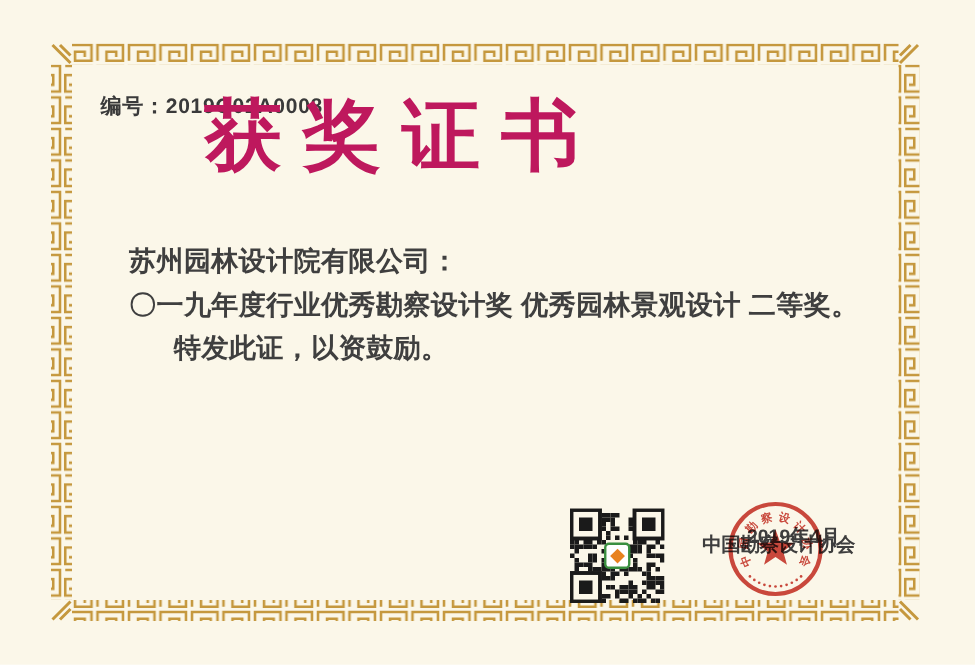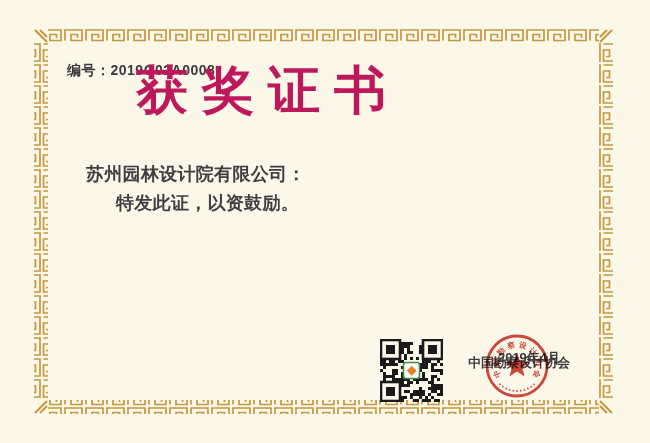--- a/index.html
+++ b/index.html
@@ -65,20 +65,21 @@
 </svg>
 
 <div class="serial">
   <span>编号：</span><span>2019G02A0008</span>
 </div>
 
 <div class="title">获奖证书</div>
 
 <div class="body-text">
   <div class="body-line">苏州园林设计院有限公司：</div>
+  <div class="body-line">〇一九年度行业优秀勘察设计奖 优秀园林景观设计 二等奖。</div>
   <div class="body-line indent">特发此证，以资鼓励。</div>
 </div>
 
 <div class="qr" id="qr"><svg width="63" height="63">
       <rect x="21" y="3" width="3" height="3" fill="#1a1a1a"></rect>
       <rect x="24" y="3" width="3" height="3" fill="#1a1a1a"></rect>
       <rect x="27" y="3" width="3" height="3" fill="#1a1a1a"></rect>
       <rect x="30" y="3" width="3" height="3" fill="#1a1a1a"></rect>
       <rect x="21" y="6" width="3" height="3" fill="#1a1a1a"></rect>
       <rect x="24" y="6" width="3" height="3" fill="#1a1a1a"></rect>

